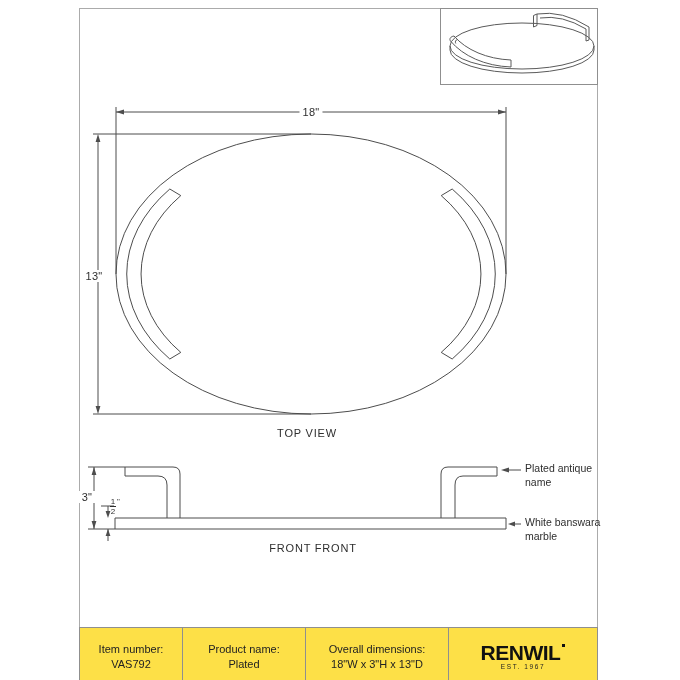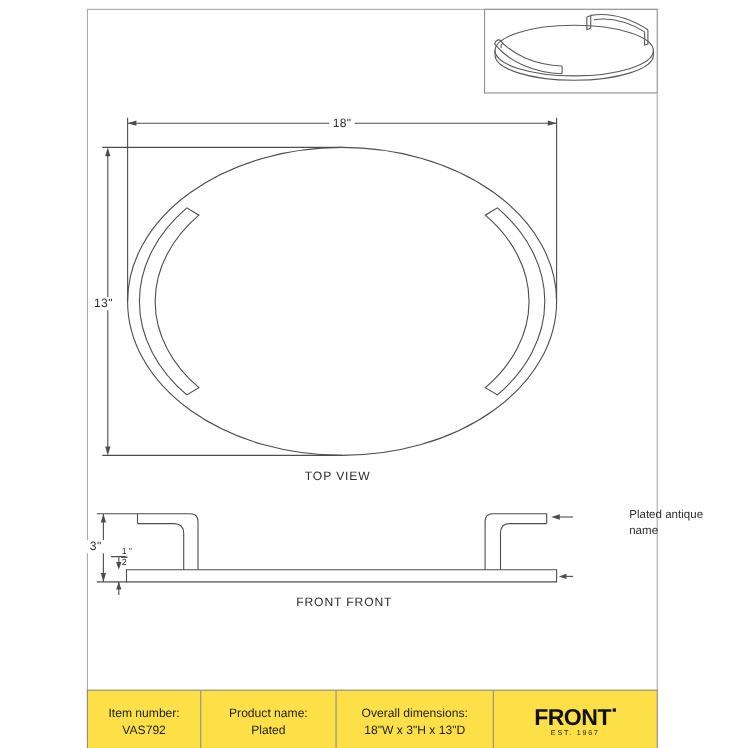--- a/index.html
+++ b/index.html
@@ -9,21 +9,21 @@
                border:1px solid #ababab;box-sizing:border-box;}
   .thumb-box{position:absolute;left:440px;top:8px;width:158px;height:77px;
              border:1px solid #8f8f8f;box-sizing:border-box;background:#fff;}
   svg.draw{position:absolute;left:0;top:0;}
   svg.draw *{vector-effect:non-scaling-stroke;}
   .lbl{position:absolute;font-size:11px;color:#2e2e2e;white-space:nowrap;
        transform:translate(-50%,-50%);letter-spacing:0.3px;}
   .lbl.bg{background:#ffffff;padding:0 3px;}
   .viewlbl{letter-spacing:0.8px;}
   .callout{position:absolute;font-size:10.5px;line-height:13.5px;color:#2e2e2e;white-space:nowrap;}
-  .callout div{white-space:nowrap;margin-left:47px;}
+  .callout div{white-space:nowrap;}
   .frac{position:absolute;left:110px;top:498px;display:flex;color:#2e2e2e;}
   .frac .stack{display:flex;flex-direction:column;align-items:center;font-size:8px;line-height:7px;}
   .frac .bar{width:6px;border-top:1px solid #2e2e2e;margin:1px 0;}
   .frac .unit{font-size:8px;line-height:7px;margin-left:1px;}
   
   .spec-table{position:absolute;left:79px;top:627px;width:519px;height:58px;box-sizing:border-box;
               border:1px solid #8f8f8f;border-bottom:1px solid #ababab;display:flex;background:#fde047;}
   .spec-cell{box-sizing:border-box;border-right:1px solid #8f8f8f;display:flex;flex-direction:column;
              align-items:center;justify-content:center;gap:3px;font-size:11px;color:#222;}
   .spec-cell:last-child{border-right:none;}
@@ -100,38 +100,42 @@
     </span>
     <span class="unit">"</span>
   </div>
 
   <div class="lbl viewlbl" style="left:313px;top:548px;">FRONT FRONT</div>
 
   <div class="callout" style="left:525px;top:462px;">
     <div>Plated antique</div>
     <div>name</div>
   </div>
+  <div class="callout" style="left:525px;top:516px;">
+    <div>White banswara</div>
+    <div>marble</div>
+  </div>
 
   <div class="spec-table">
     <div class="spec-cell c1">
       <div>Item number:</div>
       <div>VAS792</div>
     </div>
     <div class="spec-cell c2">
       <div>Product name:</div>
       <div>Plated</div>
     </div>
     <div class="spec-cell c3">
       <div>Overall dimensions:</div>
       <div>18"W x 3"H x 13"D</div>
     </div>
     <div class="spec-cell c4">
       <div class="brand">
         <div class="brand-row">
-          <span class="brand-name">FRONT</span>
+          <span class="brand-name">RENWIL</span>
           <span class="brand-mark"></span>
         </div>
         <div class="brand-est">EST. 1967</div>
       </div>
     </div>
   </div>
 
 </div>
 
 </body></html>

